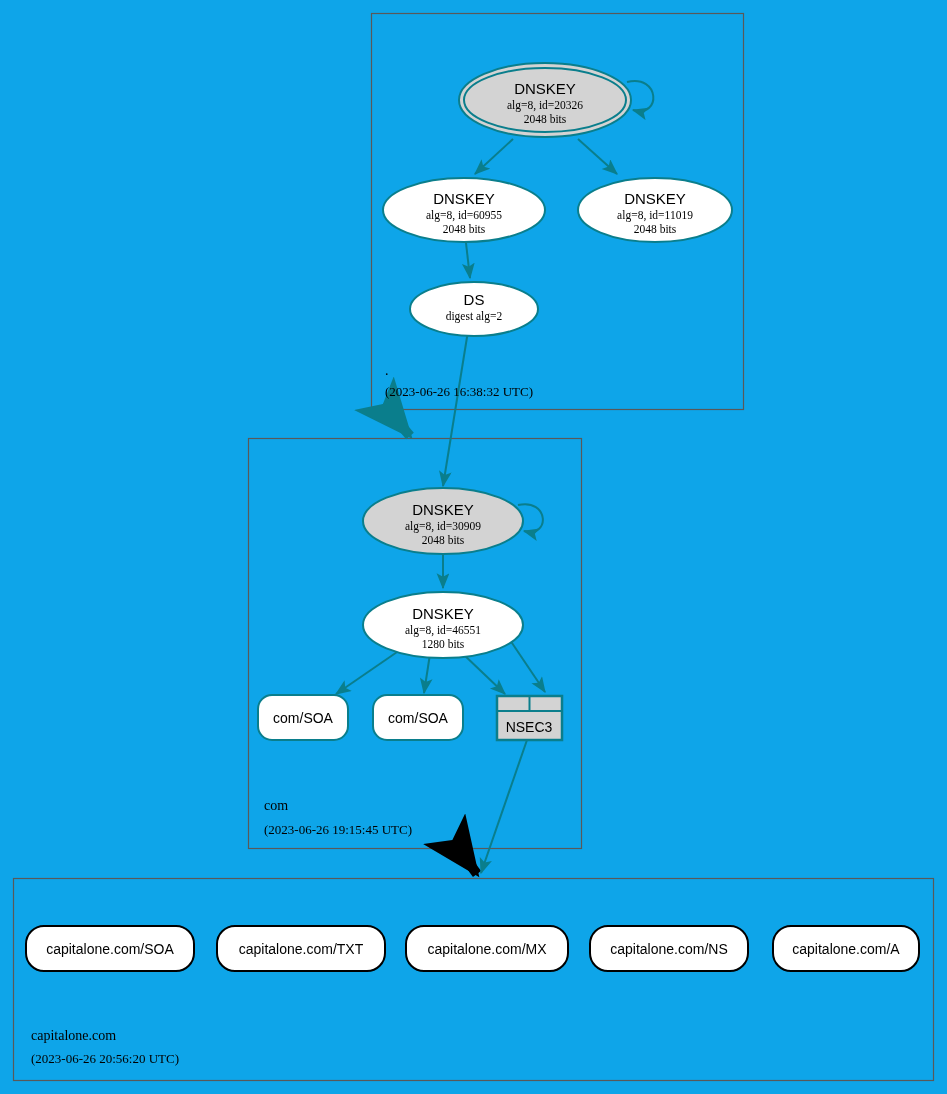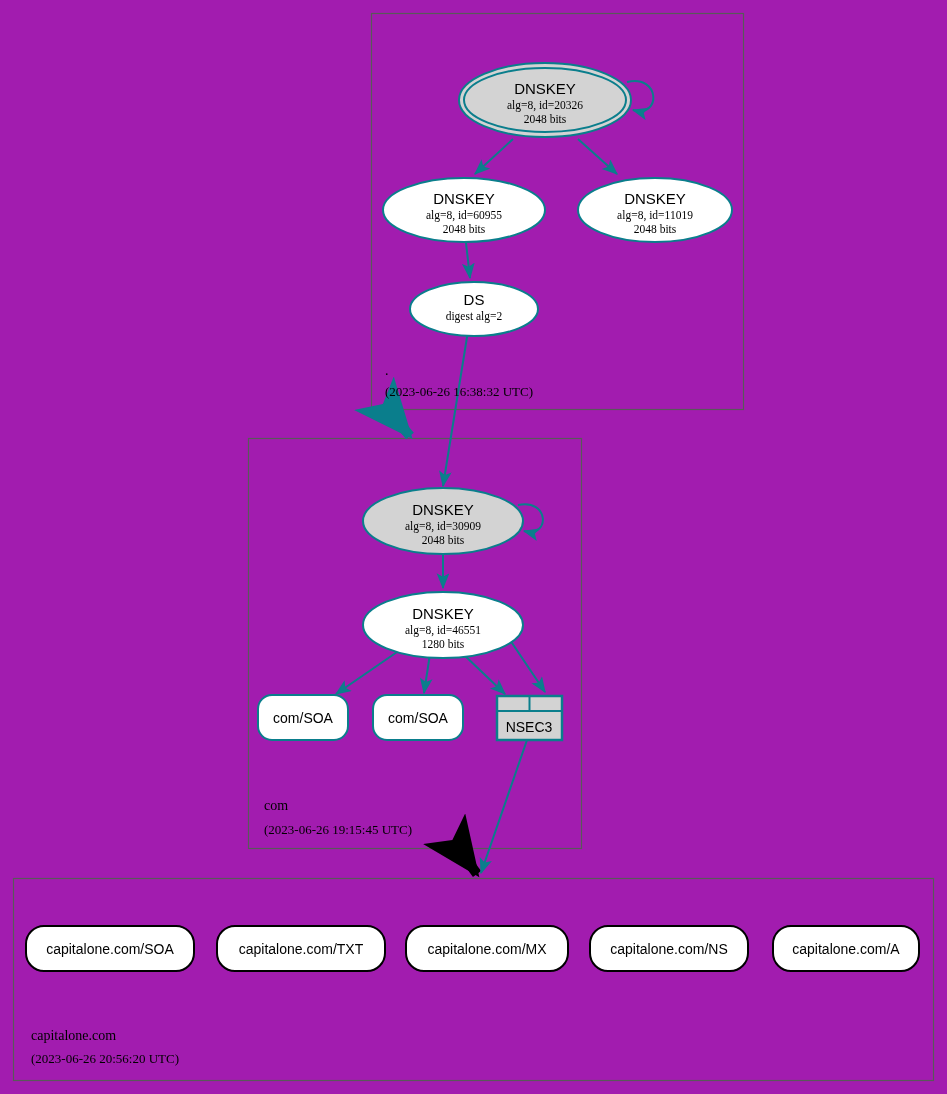--- a/index.html
+++ b/index.html
@@ -5,21 +5,21 @@
 <style>
   html, body {
     margin: 0;
     padding: 0;
     background: #ffffff;
   }
   #canvas {
     position: relative;
     width: 947px;
     height: 1094px;
-    background: #a21caf;
+    background: #0ea5e9;
     overflow: hidden;
     font-family: "Liberation Sans", sans-serif;
   }
   svg.layer {
     position: absolute;
     left: 0;
     top: 0;
     width: 947px;
     height: 1094px;
   }

